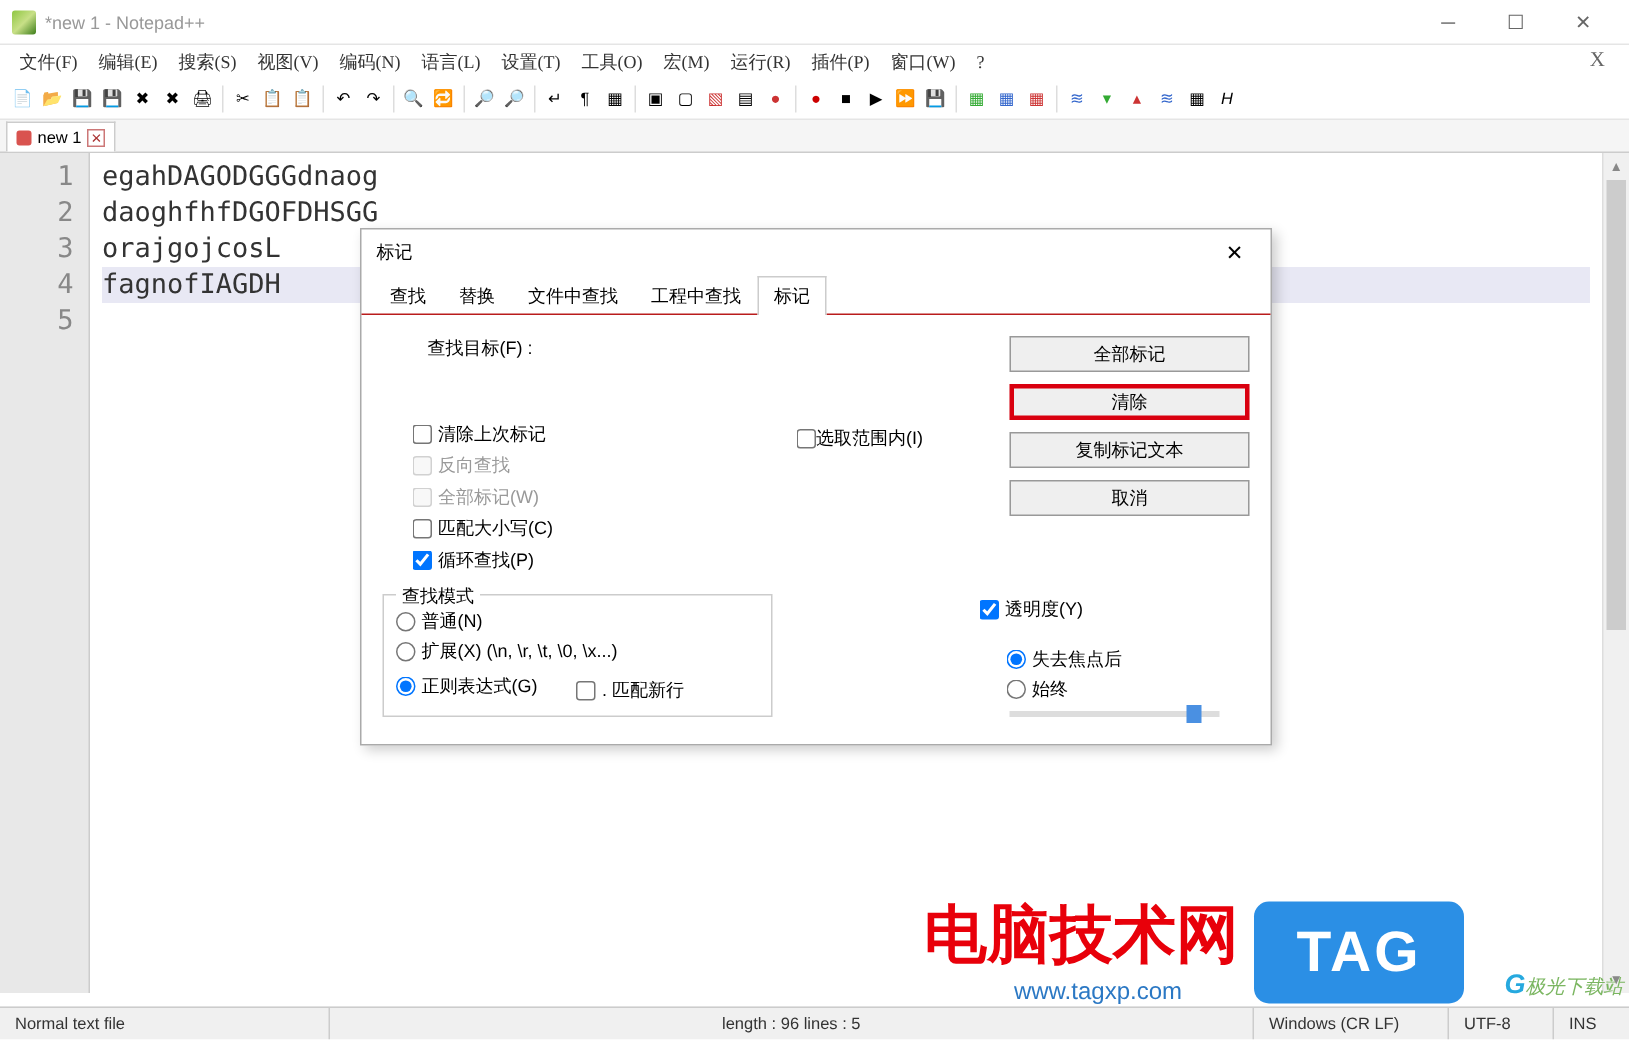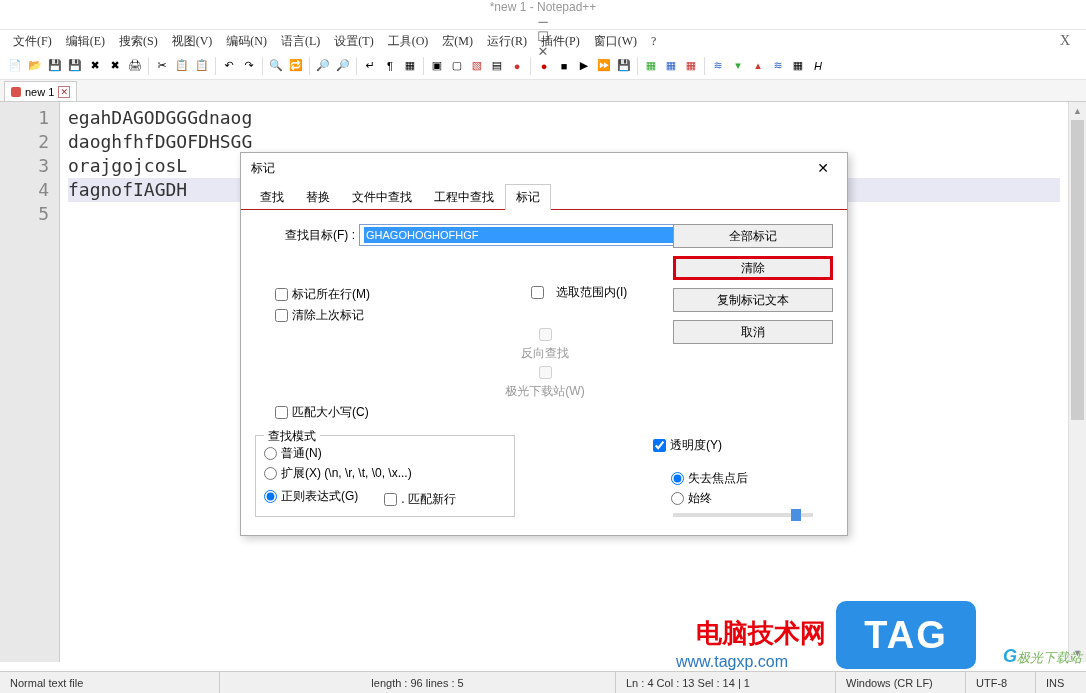--- a/index.html
+++ b/index.html
@@ -1,18 +1,18 @@
 <!DOCTYPE html>
 <html><head>
 <meta charset="utf-8">
 <style>
 * { box-sizing: border-box; margin: 0; padding: 0; }
 body { font-family: "Microsoft YaHei", "Segoe UI", sans-serif; font-size: 12px; background: #fff; width: 1086px; height: 693px; overflow: hidden; position: relative; }
 
-.titlebar { height: 30px; display: flex; align-items: center; padding: 0 8px; border-bottom: 1px solid #e5e5e5; flex-direction: column; }
+.titlebar { height: 30px; display: flex; align-items: center; padding: 0 8px; border-bottom: 1px solid #e5e5e5; }
 .titlebar .app-icon { width: 16px; height: 16px; background: linear-gradient(135deg,#8ec641,#c8e087,#3d7d1a); border-radius: 2px; margin-right: 6px; }
 .titlebar .title-text { color: #999; font-size: 12px; flex: 0 0 auto; }
 .titlebar .spacer { flex: 1; }
 .titlebar .win-btn { width: 45px; height: 30px; display: flex; align-items: center; justify-content: center; color: #666; font-size: 13px; }
 
 .menubar { height: 22px; display: flex; align-items: center; padding: 0 6px; font-size: 12px; color: #333; font-family: Liberation Serif, serif; }
 .menubar .menu-item { padding: 2px 7px; cursor: default; }
 .menubar .help-x { margin-left: auto; padding: 0 10px; color: #666; font-size: 14px; }
 
 .toolbar { height: 28px; display: flex; align-items: center; padding: 2px 6px; gap: 2px; border-bottom: 1px solid #e5e5e5; }
@@ -47,38 +47,38 @@
 .row-search .combo { flex: 1; height: 22px; border: 1px solid #7a9fd4; background:#fff; display:flex; align-items:center; padding:0 4px; }
 .row-search .combo input { border:none; outline:none; width:100%; background:#3399ff; color:#fff; font-size:11px; height:16px; padding:0 2px; }
 .row-search .combo .dd { width:16px; text-align:center; color:#555; }
 
 .btn-col { position: absolute; right: 14px; top: 14px; width: 160px; display: flex; flex-direction: column; gap: 8px; }
 .dlg-btn { height: 24px; border: 1px solid #999; background: #efefef; text-align: center; line-height: 22px; font-size: 12px; }
 .dlg-btn.highlight { border: 3px solid #d9000f; line-height: 18px; }
 
 .chk-col { margin-left: 20px; margin-top: 40px; display:flex; flex-direction:column; gap:4px; font-size:12px; }
 .chk { display:flex; align-items:center; gap:4px; }
-.chk.disabled { color:#999;flex-direction:column; }
-.chk-right { position:absolute; left:290px; top:74px; display:flex; align-items:center; gap:12px; }
+.chk.disabled { color:#999; }
+.chk-right { position:absolute; left:290px; top:74px; display:flex; align-items:center; gap:0; }
 
 .search-mode { border:1px solid #ccc; padding:6px 8px 8px 8px; margin-top:14px; width:260px; position: relative; }
 .search-mode .legend { position:absolute; top:-8px; left:8px; background:#fff; padding:0 4px; font-size:12px; }
 .radio { display:flex; align-items:center; gap:4px; margin:3px 0; font-size:12px; }
 .sm-row3 { display:flex; align-items:flex-end; gap:26px; }
 
 .trans-box { position:absolute; right:14px; bottom:18px; width:180px; font-size:12px; }
 .trans-box .chk { margin-bottom:16px; }
 .slider { width:140px; height:4px; background:#ddd; position:relative; margin:6px 0 0 20px; }
 .slider .shandle { position:absolute; right:12px; top:-4px; width:10px; height:12px; background:#4a90e2; }
 
 .statusbar { position:absolute; bottom:0; left:0; right:0; height:22px; background:#f0f0f0; border-top:1px solid #ccc; display:flex; align-items:center; font-size:11px; color:#333; }
 .statusbar .cell { padding:0 10px; border-right:1px solid #ccc; height:100%; display:flex; align-items:center; }
 .statusbar .flex { flex:1; }
 
-.watermark1 { position:absolute; right:260px; bottom:42px; font-size:26px; font-weight:bold; color:#e8000a; font-family:"Microsoft YaHei";margin-left:19px; }
+.watermark1 { position:absolute; right:260px; bottom:42px; font-size:42px; font-weight:bold; color:#e8000a; font-family:"Microsoft YaHei";margin-left:19px; }
 .watermark1b { position:absolute; right:298px; bottom:22px; font-size:16px; color:#2b78c4; }
 .tag-box { position:absolute; right:110px; bottom:24px; width:140px; height:68px; background:#2b8fe5; border-radius:10px; color:#fff; font-size:38px; font-weight:bold; display:flex; align-items:center; justify-content:center; letter-spacing:2px; }
 .jiguang { position:absolute; right:4px; bottom:26px; font-size:13px; color:#7bb661; font-style:italic; }
 .jiguang .g { color:#26a9df; font-size:18px; font-weight:bold; }
 
 input[type=checkbox],input[type=radio]{ margin:0; }
 </style>
 </head>
 <body>
 
@@ -198,58 +198,54 @@
     <div class="dtab">查找</div>
     <div class="dtab">替换</div>
     <div class="dtab">文件中查找</div>
     <div class="dtab">工程中查找</div>
     <div class="dtab active">标记</div>
   </div>
   <div class="dialog-body">
 
     <div class="row-search">
       <label>查找目标(F) :</label>
-      <div class="combo">
-        <input type="text" value="GHAGOHOGHOFHGF" style="">
-        <span class="dd">▾</span>
-      </div>
     </div>
 
     <div class="btn-col">
       <div class="dlg-btn">全部标记</div>
       <div class="dlg-btn highlight">清除</div>
       <div class="dlg-btn">复制标记文本</div>
       <div class="dlg-btn">取消</div>
     </div>
 
     <div class="chk-right">
       <input type="checkbox" style="">
       <span>选取范围内(I)</span>
     </div>
 
     <div class="chk-col">
       <label class="chk">
           <input type="checkbox" style="">
-          <span>标记所在行(M)</span>
-        </label>
-      <label class="chk">
-          <input type="checkbox" style="">
           <span>清除上次标记</span>
         </label>
       <label class="chk disabled">
           <input type="checkbox" disabled="" style="">
           <span>反向查找</span>
         </label>
       <label class="chk disabled">
           <input type="checkbox" disabled="" style="">
-          <span>极光下载站(W)</span>
+          <span>全部标记(W)</span>
         </label>
       <label class="chk">
           <input type="checkbox" style="">
           <span>匹配大小写(C)</span>
+        </label>
+      <label class="chk">
+          <input type="checkbox" checked="" style="">
+          <span>循环查找(P)</span>
         </label>
     </div>
 
     <div style="display:flex; gap:40px; align-items:flex-start;">
       <div class="search-mode">
         <span class="legend">查找模式</span>
         <label class="radio">
             <input type="radio" name="sm" style="">
             <span>普通(N)</span>
           </label>
@@ -292,17 +288,16 @@
 </div>
 
 <div class="watermark1">电脑技术网</div>
 <div class="watermark1b">www.tagxp.com</div>
 <div class="tag-box">TAG</div>
 <div class="jiguang"><span class="g">G</span><span>极光下载站</span></div>
 
 <div class="statusbar">
   <div class="cell" style="width:220px">Normal text file</div>
   <div class="cell flex" style="justify-content:center">length : 96     lines : 5</div>
-  <div class="cell" style="width:220px">Ln : 4     Col : 13     Sel : 14 | 1</div>
   <div class="cell" style="width:130px">Windows (CR LF)</div>
   <div class="cell" style="width:70px">UTF-8</div>
   <div class="cell" style="width:50px;border-right:none">INS</div>
 </div>
 
 </body></html>

